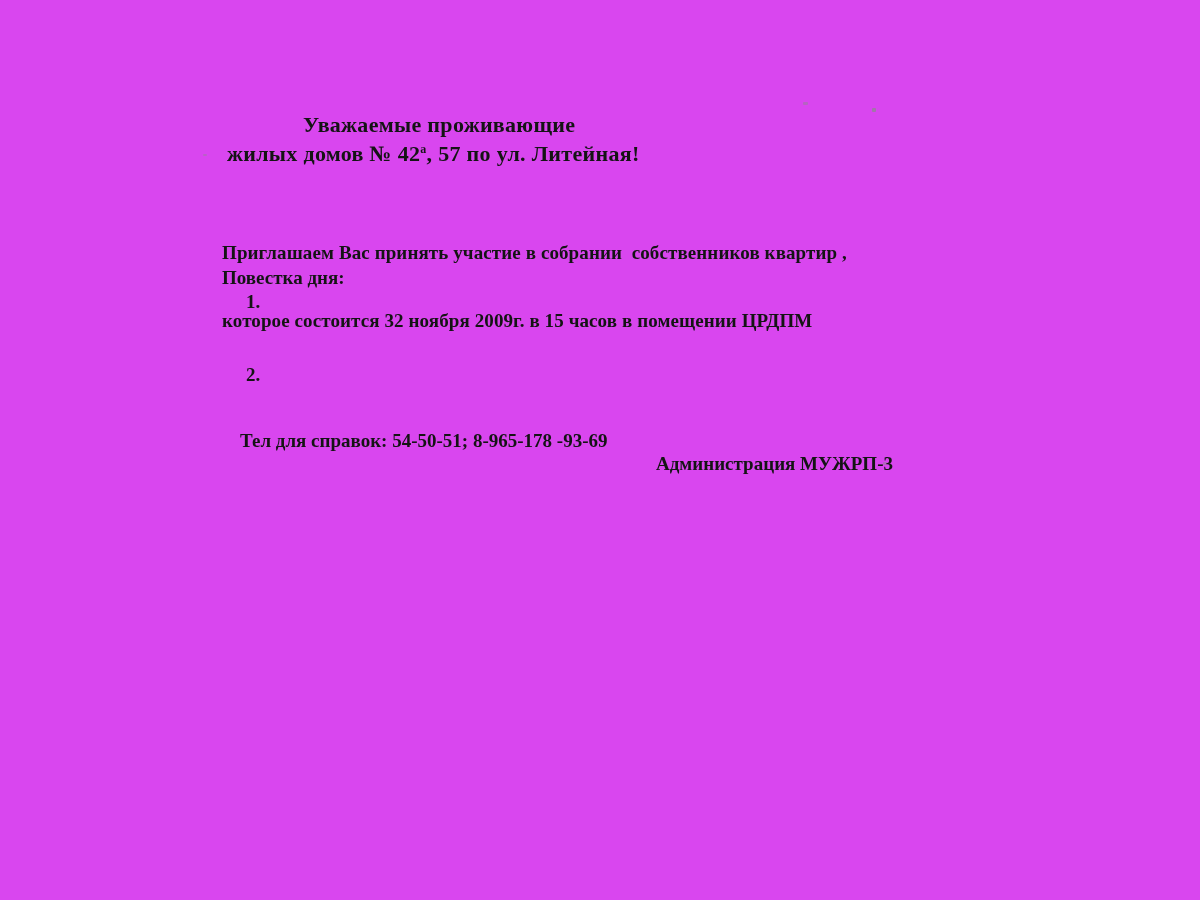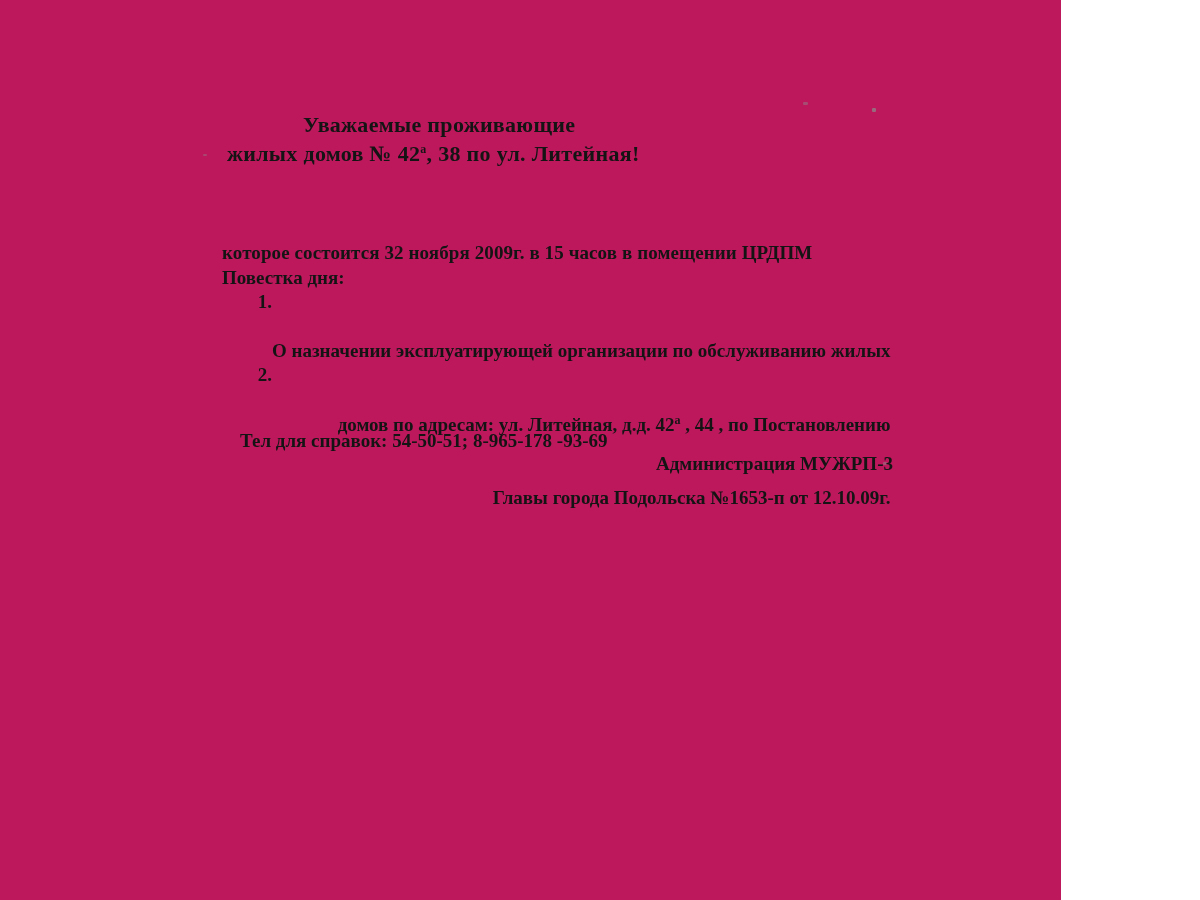--- a/index.html
+++ b/index.html
@@ -1,24 +1,23 @@
 <!DOCTYPE html>
 <html><head>
 <meta charset="utf-8">
 <style>
   * { margin: 0; padding: 0; box-sizing: border-box; }
   html, body { width: 1200px; height: 900px; background: #ffffff; }
   body { font-family: "Liberation Serif", "DejaVu Serif", serif; color: #141414; }
   .page {
     position: relative;
-    width: 1061px;
+    width: 1200px;
     height: 900px;
-    background: #be185d;
+    background: #d946ef;
     overflow: hidden;
-    text-align: right;
   }
   .abs { position: absolute; }
   .title-line {
     font-size: 22px;
     font-weight: 700;
     line-height: 28px;
     white-space: pre;
     letter-spacing: 0.3px;
   }
   .intro {
@@ -60,35 +59,31 @@
 <body>
 
 <div class="page">
 
   <div class="speck" style="left:803px; top:102px; width:5px; height:3px; opacity:.45;"></div>
   <div class="speck" style="left:872px; top:108px; width:4px; height:4px; opacity:.7;"></div>
   <div class="speck" style="left:203px; top:154px; width:4px; height:2px; opacity:.4;"></div>
   <div class="speck" style="left:883px; top:462px; width:4px; height:3px; opacity:.5;"></div>
 
   <div class="abs title-line" style="left:303px; top:111px;">Уважаемые проживающие</div>
-  <div class="abs title-line" style="left:227px; top:140px;"><span>жилых домов № 42</span><sup>а</sup><span>, 38 по ул. Литейная!</span></div>
+  <div class="abs title-line" style="left:227px; top:140px;"><span>жилых домов № 42</span><sup>а</sup><span>, 57 по ул. Литейная!</span></div>
 
   <div class="abs intro" style="left:222px; top:197px;">
+    <div>Приглашаем Вас принять участие в собрании  собственников квартир ,</div>
     <div>которое состоится 32 ноября 2009г. в 15 часов в помещении ЦРДПМ</div>
   </div>
 
   <div class="abs body-text" style="left:222px; top:266px;">Повестка дня:</div>
 
   <div class="abs body-text agenda-item" style="left:246px; top:290px; width:660px;">
     <span class="agenda-number">1.</span>
-    <div class="agenda-text">
-      <div>О назначении эксплуатирующей организации по обслуживанию жилых</div>
-      <div><span>домов по адресам: ул. Литейная, д.д. 42</span><sup>а</sup><span> , 44 , по Постановлению</span></div>
-      <div>Главы города Подольска №1653-п от 12.10.09г.</div>
-    </div>
   </div>
 
   <div class="abs body-text agenda-item" style="left:246px; top:363px; width:660px;">
     <span class="agenda-number">2.</span>
   </div>
 
   <div class="abs body-text" style="left:240px; top:429px;">Тел для справок: 54-50-51; 8-965-178 -93-69</div>
 
   <div class="abs body-text" style="left:636px; top:452px;margin-left:20px;">Администрация МУЖРП-3</div>
 

